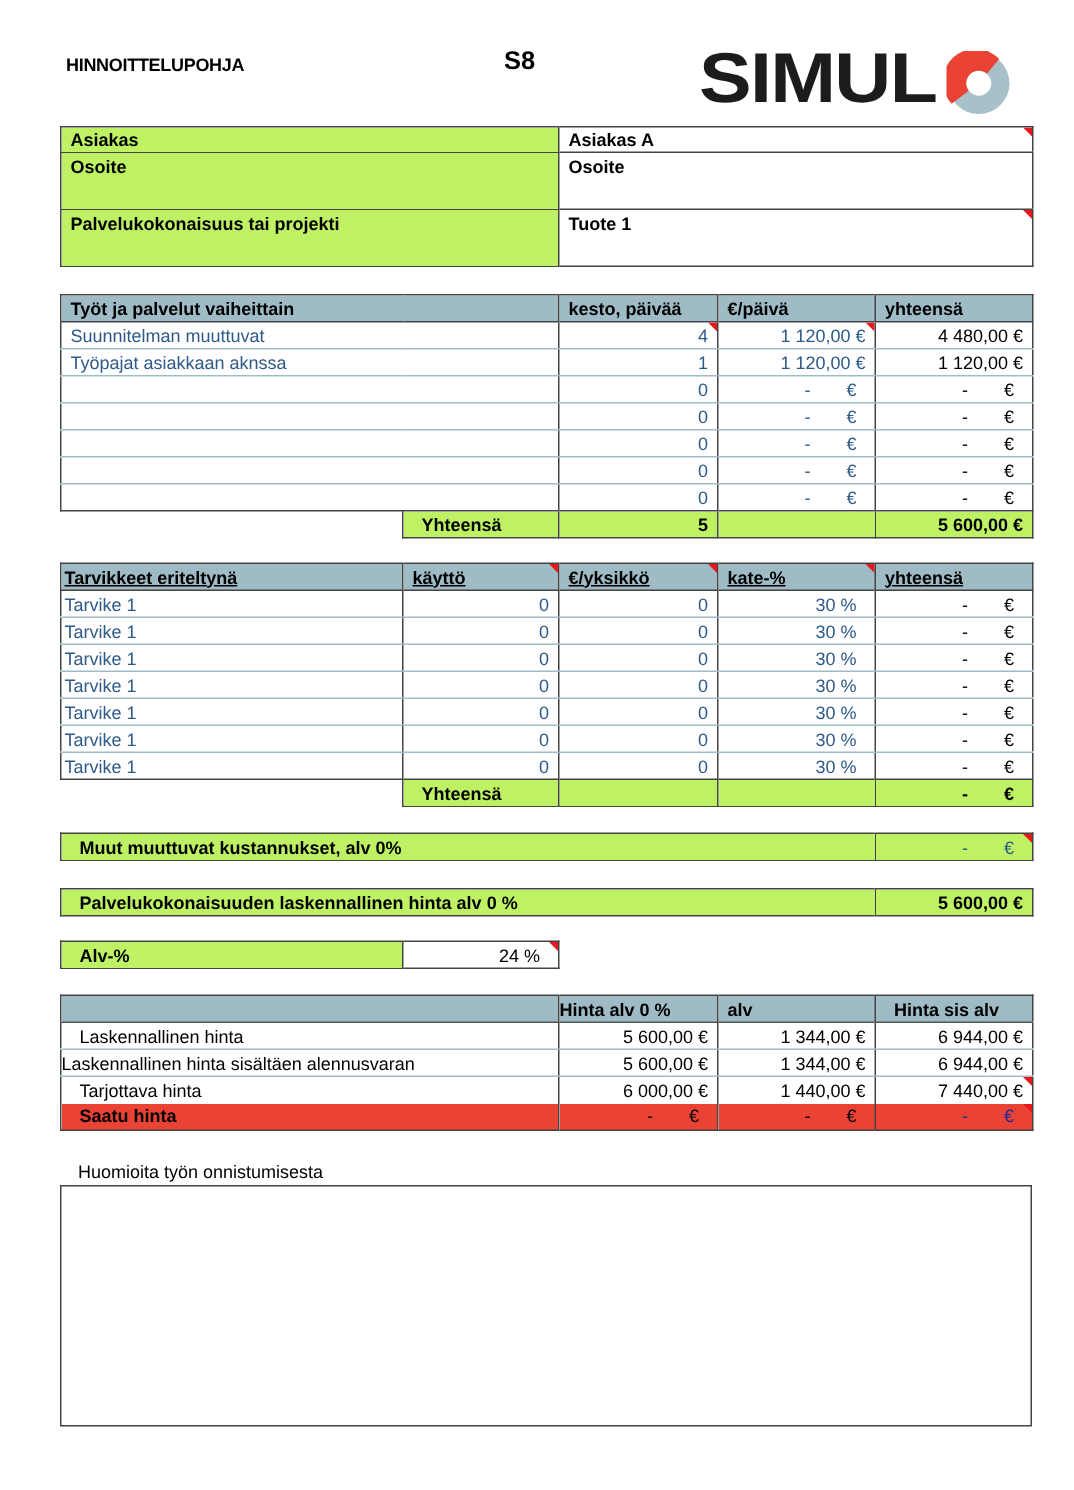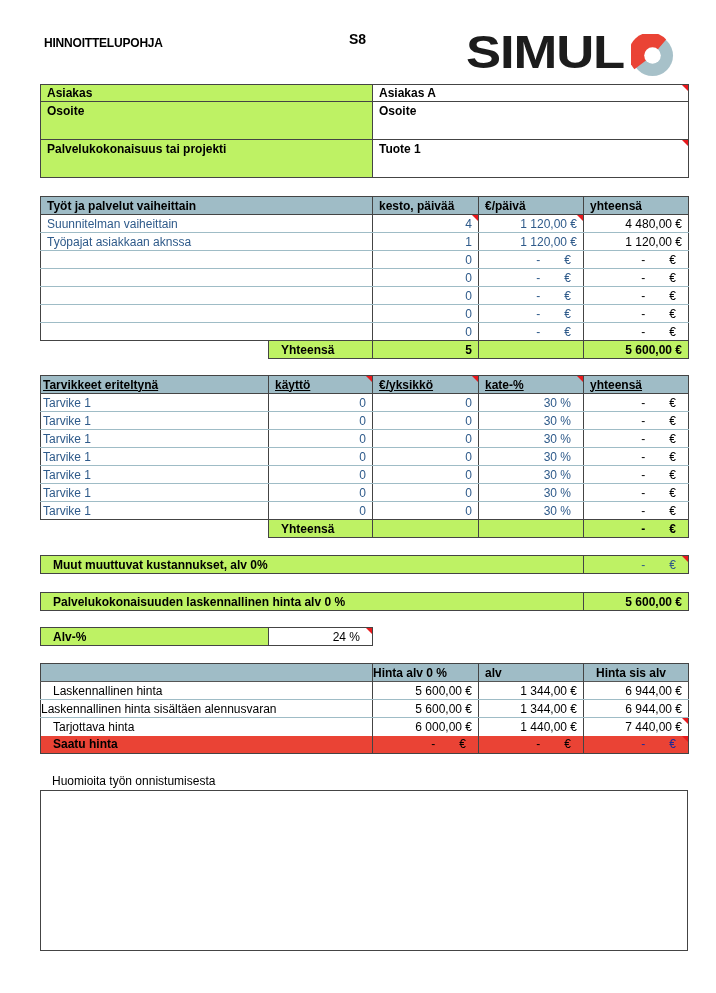--- a/index.html
+++ b/index.html
@@ -1,20 +1,20 @@
 <!DOCTYPE html>
 <html><head>
 <meta charset="utf-8">
 <style>
   * { box-sizing: border-box; margin: 0; padding: 0; }
   html, body { width: 716px; height: 993px; background: #ffffff; overflow: hidden; }
   body { position: relative; font-family: "Liberation Sans", sans-serif; font-size: 12px; color: #000; }
   .abs { position: absolute; }
   .title { left: 44px; top: 36px; font-size: 12px; font-weight: bold; letter-spacing: -0.2px; }
-  .code { left: 349px; top: 31px; font-size: 14px; font-weight: bold; }
+  .code { left: 336px; top: 31px; font-size: 17px; font-weight: bold; }
   .logo { left: 466px; top: 28px; width: 210px; height: 48px; }
   .logo-text { position: absolute; left: 0; top: -4px; font-family: "Liberation Sans", sans-serif; font-weight: bold; font-size: 47px; letter-spacing: -1px; color: #1c1c1c; transform: scaleX(1.12); transform-origin: left top; line-height: 56px; }
   .logo-o { position: absolute; left: 165px; top: 6px; width: 43px; height: 43px; }
 
   table { position: absolute; border-collapse: collapse; table-layout: fixed; font-size: 12px; }
   td { height: 18px; padding: 0 6px; white-space: nowrap; overflow: hidden; position: relative; vertical-align: middle; }
   .hdr { background: #9fbcc6; font-weight: bold; border-bottom: 1px solid #555; }
   .blue { background: #bef264; }
   .outer { border: 1.2px solid #444; }
   .vr { border-right: 1px solid #444; }
@@ -73,21 +73,21 @@
   <tbody>
       <tr class="hdr" style="border:1.2px solid #444;">
     <td colspan="2" class="vr">Työt ja palvelut vaiheittain</td>
     <td class="vr">kesto, päivää</td>
     <td class="vr">€/päivä</td>
     <td>yhteensä</td>
   </tr>
   </tbody>
     <tbody style="border:1.2px solid #444;">
   <tr class="rowline">
-    <td colspan="2" class="vr lnk">Suunnitelman vaiheittain</td>
+    <td colspan="2" class="vr lnk">Suunnitelman muuttuvat</td>
     <td class="vr r lnk tri">4</td>
     <td class="vr r lnk tri">1 120,00 €</td>
     <td class="r">4 480,00 €</td>
   </tr>
   <tr class="rowline">
     <td colspan="2" class="vr lnk">Työpajat asiakkaan aknssa</td>
     <td class="vr r lnk">1</td>
     <td class="vr r lnk">1 120,00 €</td>
     <td class="r">1 120,00 €</td>
   </tr>

